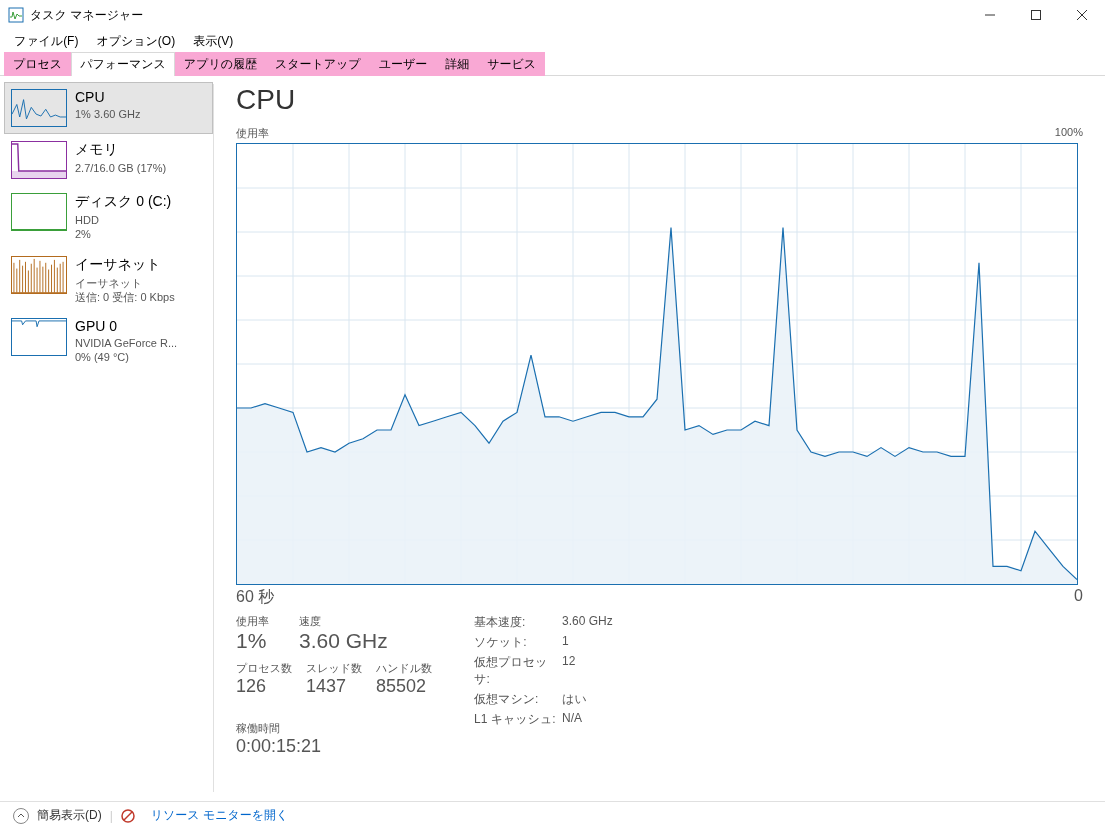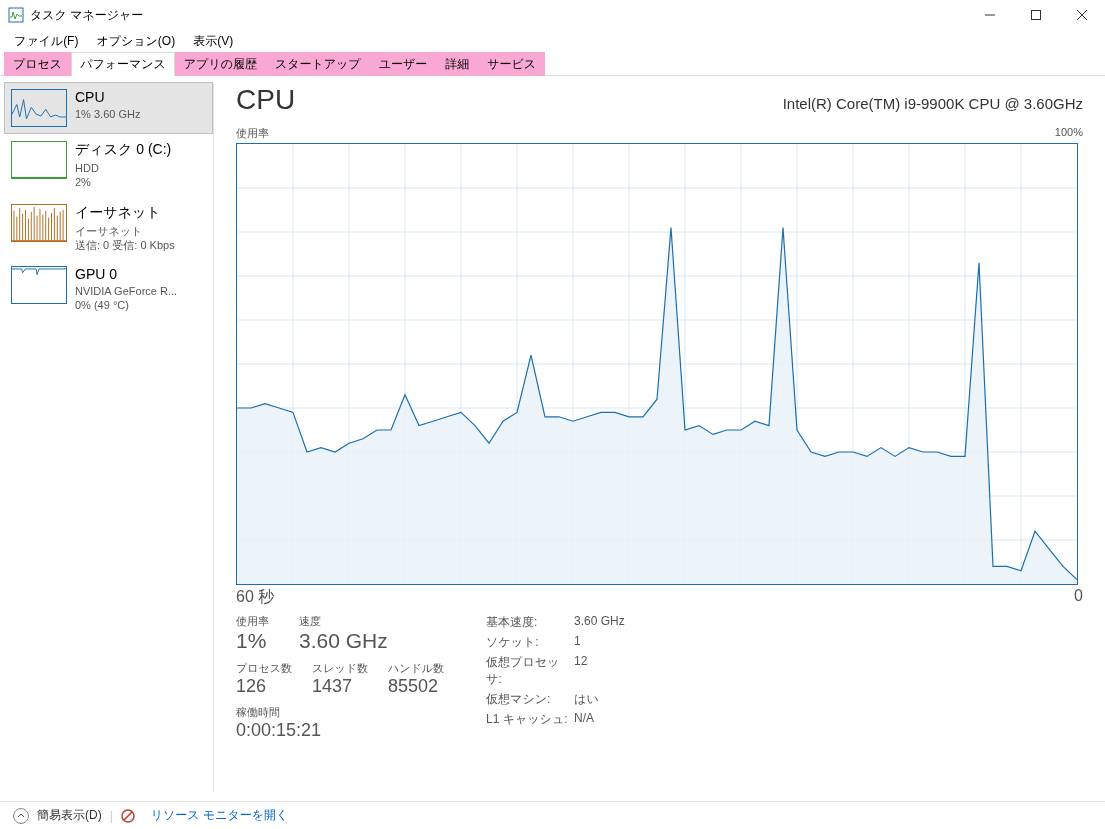--- a/index.html
+++ b/index.html
@@ -28,21 +28,21 @@
 .header h1{font-size:28px;font-weight:400;color:#333}
 .header .model{font-size:15px;color:#333}
 .chart-labels-top{display:flex;justify-content:space-between;font-size:11px;color:#555;margin-bottom:2px}
 .chart{width:842px;height:442px;border:1px solid #1a6fb0;position:relative;background:#fff}
 .chart svg{width:100%;height:100%;display:block}
 .chart-labels-bottom{display:flex;justify-content:space-between;font-size:16px;color:#555;margin-top:2px;margin-bottom:4px}
 .stats{display:flex;gap:42px;margin-top:6px}
 .stats-left .row1{display:flex;gap:30px;margin-bottom:2px}
 .stats-left .row1 .block .lbl{font-size:11px;color:#555}
 .stats-left .row1 .block .val{font-size:21px;color:#555}
-.stats-left .row2{display:flex;gap:20px;margin-top:8px;margin-bottom:8px}
+.stats-left .row2{display:flex;gap:14px;margin-top:8px;margin-bottom:24px}
 .stats-left .row2 .block .lbl{font-size:11px;color:#555}
 .stats-left .row2 .block .val{font-size:18px;color:#555}
 .stats-left .uptime .lbl{font-size:11px;color:#555;margin-top:8px}
 .stats-left .uptime .val{font-size:18px;color:#555}
 .stats-right{font-size:12px;color:#555}
 .stats-right .kv{display:flex;margin-bottom:3px}
 .stats-right .kv .k{width:88px}
 .footer{position:absolute;left:0;right:0;bottom:0;height:28px;border-top:1px solid #e0e0e0;display:flex;align-items:center;padding:0 13px;gap:8px;font-size:12px}
 .footer .collapse-icon{width:16px;height:16px;border:1px solid #888;border-radius:50%;display:flex;align-items:center;justify-content:center;font-size:9px;color:#555}
 .footer .sep{color:#ccc}
@@ -100,20 +100,32 @@
   <div class="sidebar">
     <div class="side-item selected">
       <div class="thumb" style="border-color:#1a6fb0">
         <svg viewBox="0 0 56 38" preserveAspectRatio="none">
             <polyline points="0,25 5,15 8,28 12,10 15,30 20,18 25,25 30,27 35,20 40,28 45,26 50,28 56,28" fill="none" stroke="#1a6fb0" stroke-width="1"></polyline>
           </svg>
       </div>
       <div class="side-info">
         <div class="name">CPU</div>
         <div class="sub">1%  3.60 GHz</div>
+      </div>
+    </div>
+    <div class="side-item">
+      <div class="thumb" style="border-color:#8b2fa0">
+        <svg viewBox="0 0 56 38" preserveAspectRatio="none">
+            <rect x="0" y="30" width="56" height="8" fill="#e8d4ee"></rect>
+            <polyline points="0,2 6,2 7,30 56,30" fill="none" stroke="#8b2fa0" stroke-width="1.5"></polyline>
+          </svg>
+      </div>
+      <div class="side-info">
+        <div class="name">メモリ</div>
+        <div class="sub">2.7/16.0 GB (17%)</div>
       </div>
     </div>
     <div class="side-item">
       <div class="thumb" style="border-color:#3a9f3a">
         <svg viewBox="0 0 56 38" preserveAspectRatio="none">
             <polyline points="0,37 56,37" fill="none" stroke="#3a9f3a" stroke-width="1.5"></polyline>
           </svg>
       </div>
       <div class="side-info">
         <div class="name">ディスク 0 (C:)</div>
@@ -165,21 +177,20 @@
         <div class="sub">0%  (49 °C)</div>
       </div>
     </div>
   </div>
 
   <div class="divider-v"></div>
 
   <div class="main">
     <div class="header">
       <h1>CPU</h1>
-      <span class="model">Intel(R) Core(TM) i9-9900K CPU @ 3.60GHz</span>
     </div>
     <div class="chart-labels-top">
       <span>使用率</span>
       <span>100%</span>
     </div>
     <div class="chart">
       <svg id="chart-svg" viewBox="0 0 840 440" preserveAspectRatio="none">
           <line x1="0" y1="44" x2="840" y2="44" stroke="#d9e6f0" stroke-width="1"></line>
           <line x1="0" y1="88" x2="840" y2="88" stroke="#d9e6f0" stroke-width="1"></line>
           <line x1="0" y1="132" x2="840" y2="132" stroke="#d9e6f0" stroke-width="1"></line>

